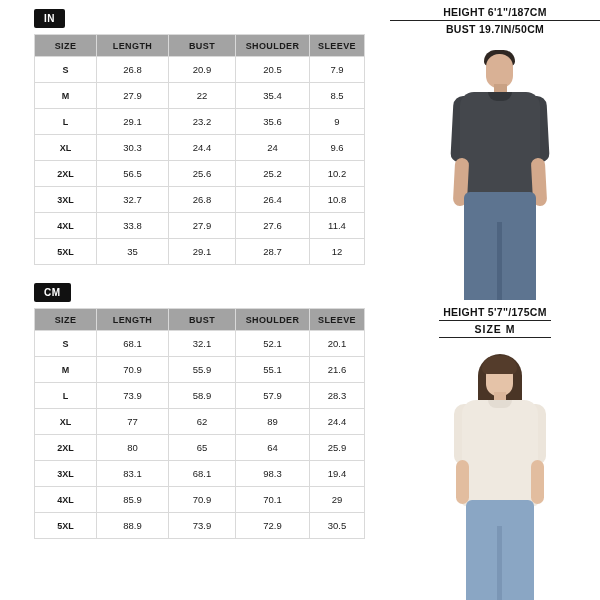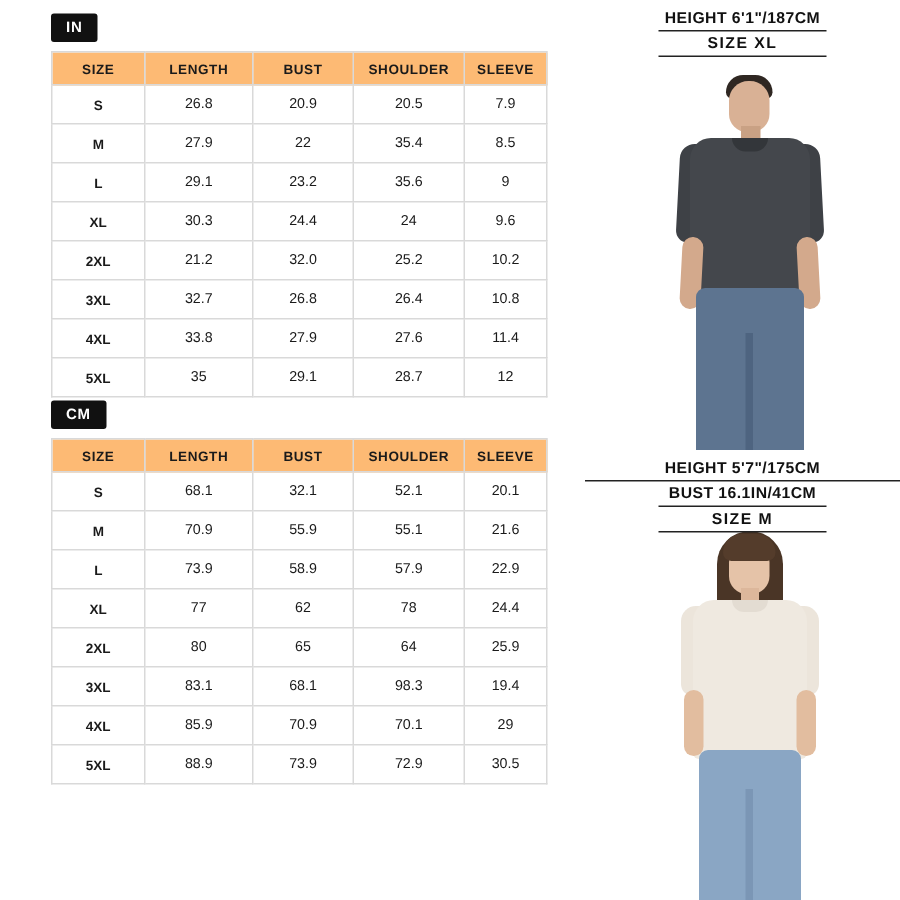--- a/index.html
+++ b/index.html
@@ -28,39 +28,39 @@
     display: inline-block;
     background: #111111;
     color: #ffffff;
     font-size: 10px;
     font-weight: bold;
     letter-spacing: 0.5px;
     padding: 4px 10px 4px 10px;
     border-radius: 2px;
     margin-bottom: 6px;
   }
-  .unit-badge.second { margin-top: 2px; }
+  .unit-badge.second { margin-top: 18px; }
 
   table.size-table {
     border-collapse: collapse;
     width: 330px;
     background: #ffffff;
     table-layout: fixed;
   }
   table.size-table th, table.size-table td {
     border: 1px solid #d9d9d9;
     text-align: center;
     color: #1a1a1a;
   }
   table.size-table th {
     font-size: 9px;
     font-weight: bold;
     letter-spacing: 0.4px;
     height: 22px;
-    background: #fdba74;
+    background: #a3a3a3;
   }
   table.size-table td {
     font-size: 9.5px;
     height: 26px;
     font-weight: normal;
   }
   table.size-table td.size-cell {
     font-weight: bold;
     font-size: 9px;
   }
@@ -308,22 +308,22 @@
         </tr>
         <tr>
           <td class="size-cell">XL</td>
           <td>30.3</td>
           <td>24.4</td>
           <td>24</td>
           <td>9.6</td>
         </tr>
         <tr>
           <td class="size-cell">2XL</td>
-          <td>21.2</td>
-          <td>32.0</td>
+          <td>56.5</td>
+          <td>25.6</td>
           <td>25.2</td>
           <td>10.2</td>
         </tr>
         <tr>
           <td class="size-cell">3XL</td>
           <td>32.7</td>
           <td>26.8</td>
           <td>26.4</td>
           <td>10.8</td>
         </tr>
@@ -376,27 +376,27 @@
           <td>70.9</td>
           <td>55.9</td>
           <td>55.1</td>
           <td>21.6</td>
         </tr>
         <tr>
           <td class="size-cell">L</td>
           <td>73.9</td>
           <td>58.9</td>
           <td>57.9</td>
-          <td>22.9</td>
+          <td>28.3</td>
         </tr>
         <tr>
           <td class="size-cell">XL</td>
           <td>77</td>
           <td>62</td>
-          <td>78</td>
+          <td>89</td>
           <td>24.4</td>
         </tr>
         <tr>
           <td class="size-cell">2XL</td>
           <td>80</td>
           <td>65</td>
           <td>64</td>
           <td>25.9</td>
         </tr>
         <tr>
@@ -435,40 +435,39 @@
         <div class="m-neck"></div>
         <div class="m-sleeve-l"></div>
         <div class="m-sleeve-r"></div>
         <div class="m-shirt"></div>
         <div class="m-arm-l"></div>
         <div class="m-arm-r"></div>
         <div class="m-jeans"></div>
       </div>
       <div class="spec" style="top:4px;">
         <div class="spec-line">HEIGHT  6'1"/187CM</div>
-        <div class="spec-line rule-top rule-bottom size-line">SIZE  XL</div>
+        <div class="spec-line rule-top">BUST  19.7IN/50CM</div>
       </div>
     </div>
 
     <div class="model-block bottom">
       <div class="person">
         <div class="m-bg"></div>
         <div class="f-hair-back"></div>
         <div class="f-head"></div>
         <div class="f-hair-front"></div>
         <div class="f-neck"></div>
         <div class="f-sleeve-l"></div>
         <div class="f-sleeve-r"></div>
         <div class="f-shirt"></div>
         <div class="f-arm-l"></div>
         <div class="f-arm-r"></div>
         <div class="f-jeans"></div>
       </div>
       <div class="spec" style="top:4px;">
         <div class="spec-line">HEIGHT  5'7"/175CM</div>
-        <div class="spec-line rule-top">BUST  16.1IN/41CM</div>
         <div class="spec-line rule-top rule-bottom size-line">SIZE  M</div>
       </div>
     </div>
 
   </div>
 
 </div>
 
 </body></html>

